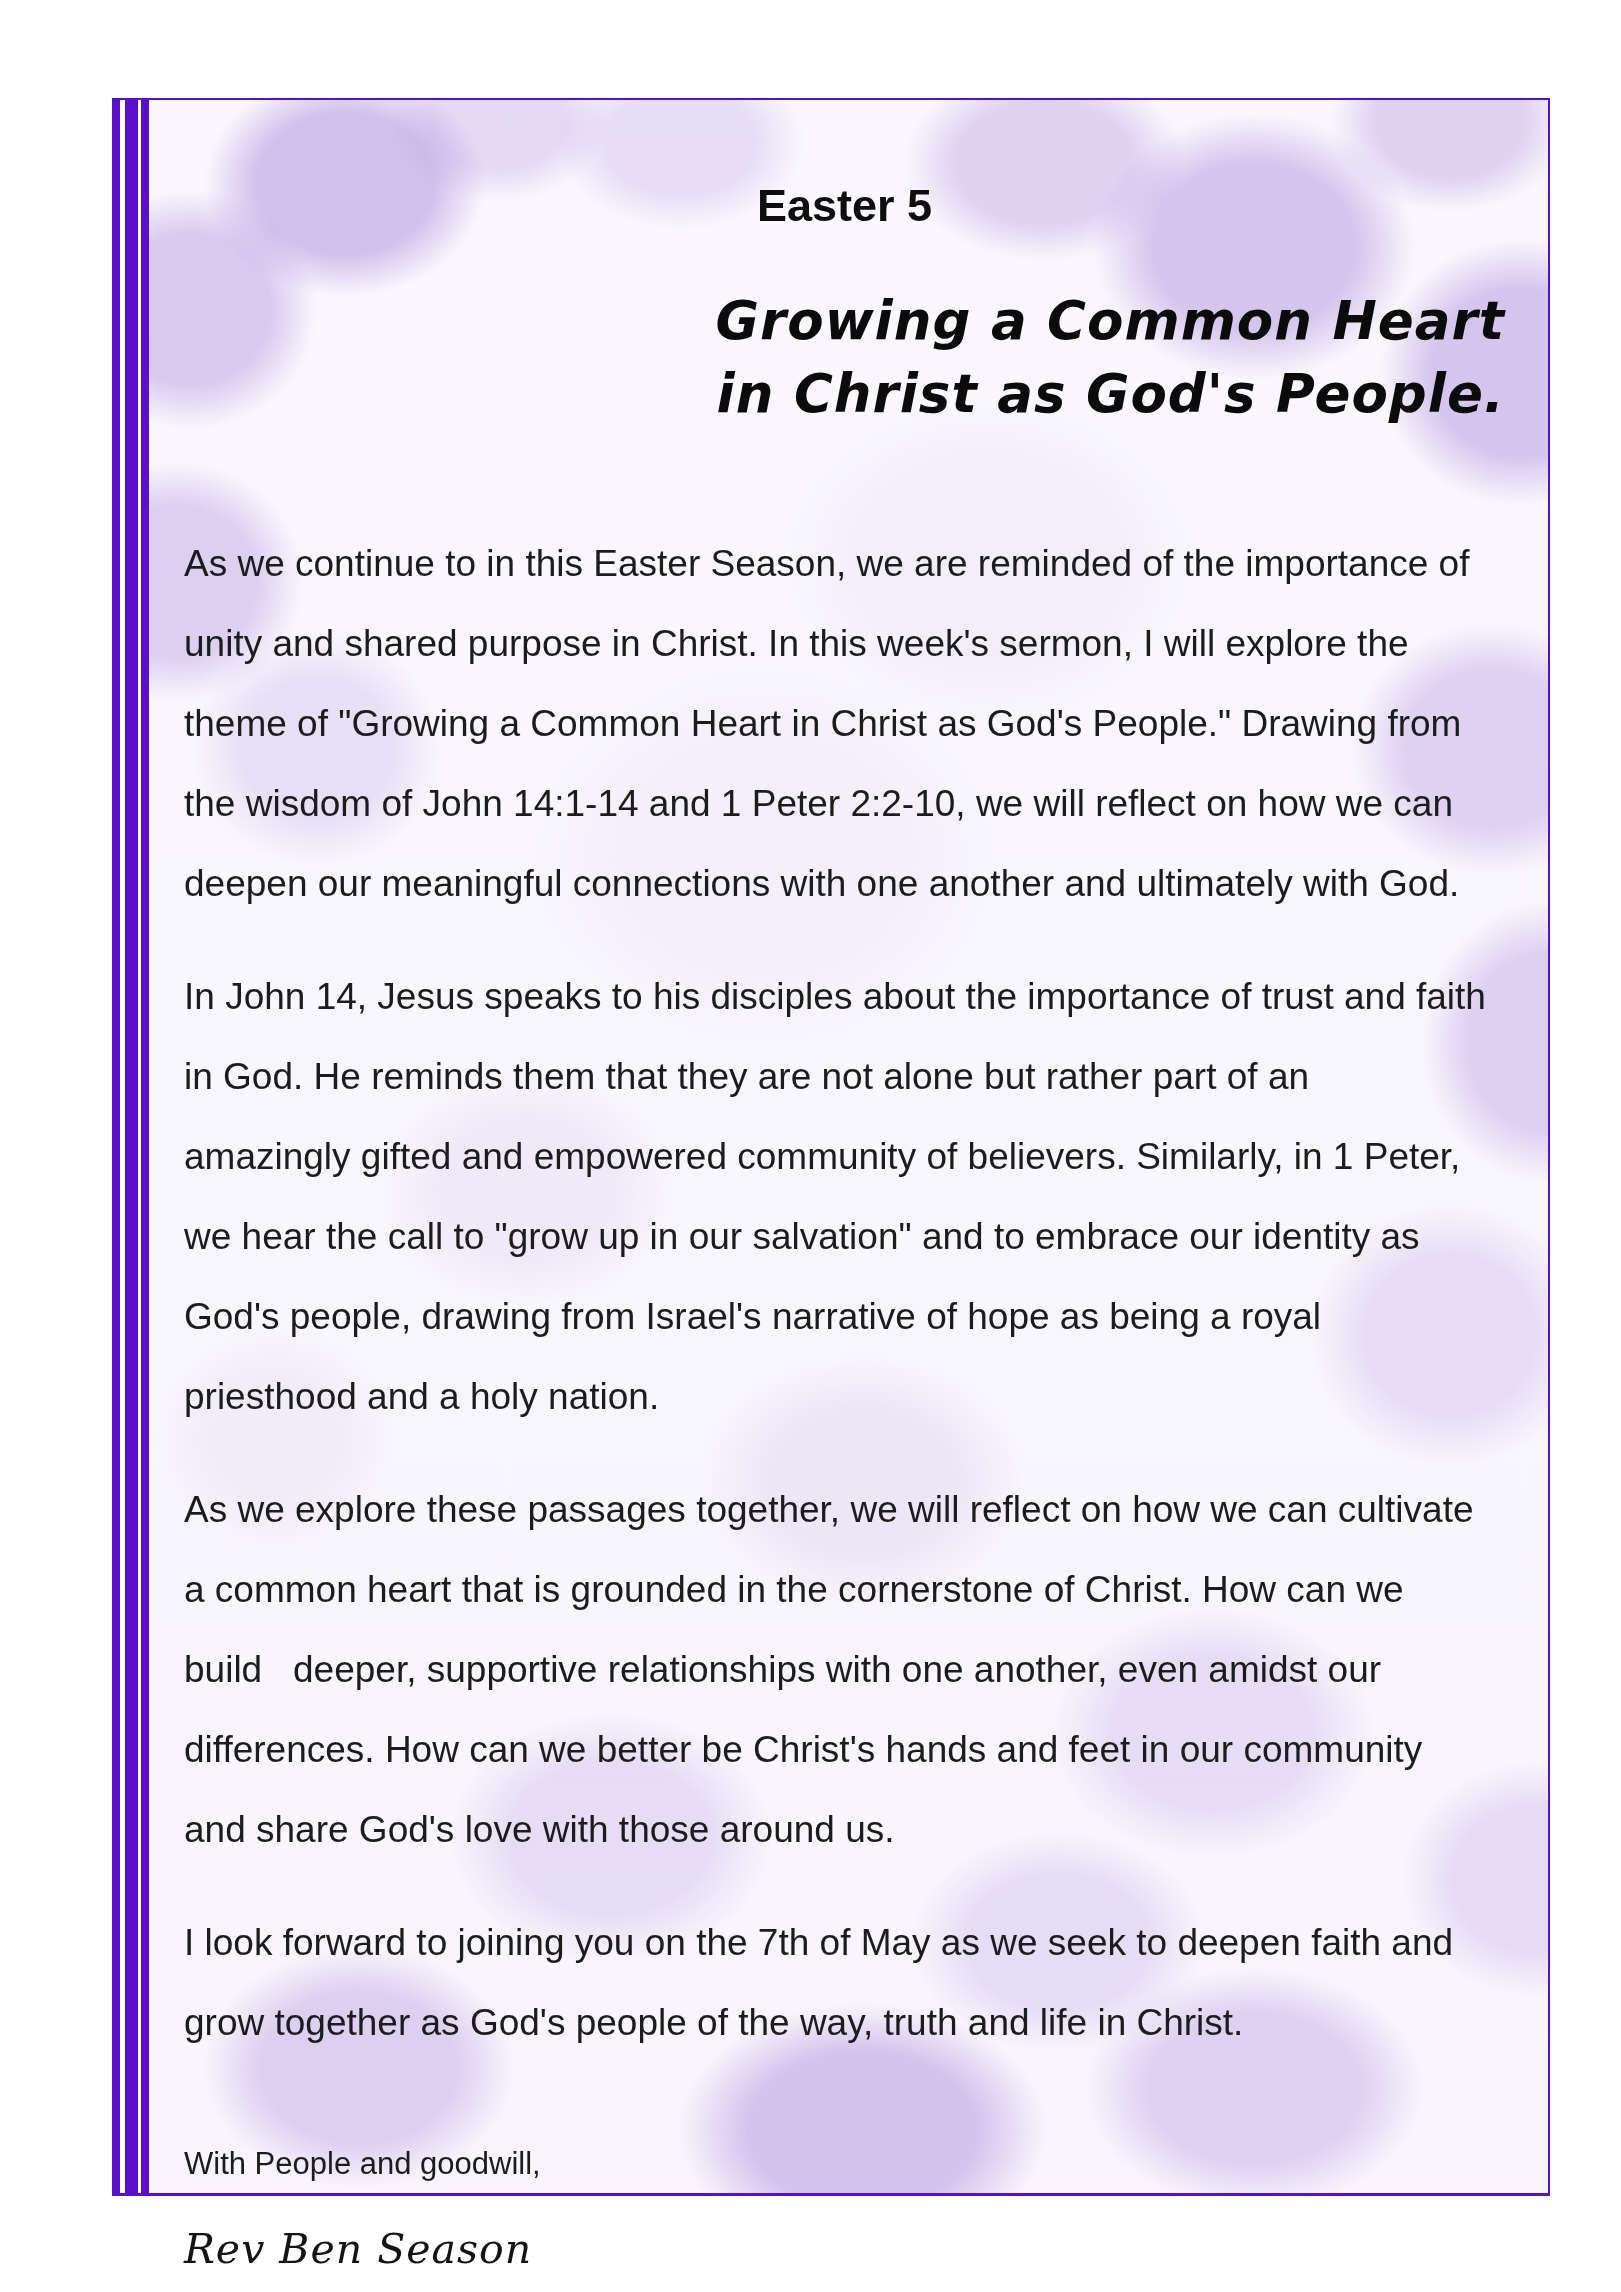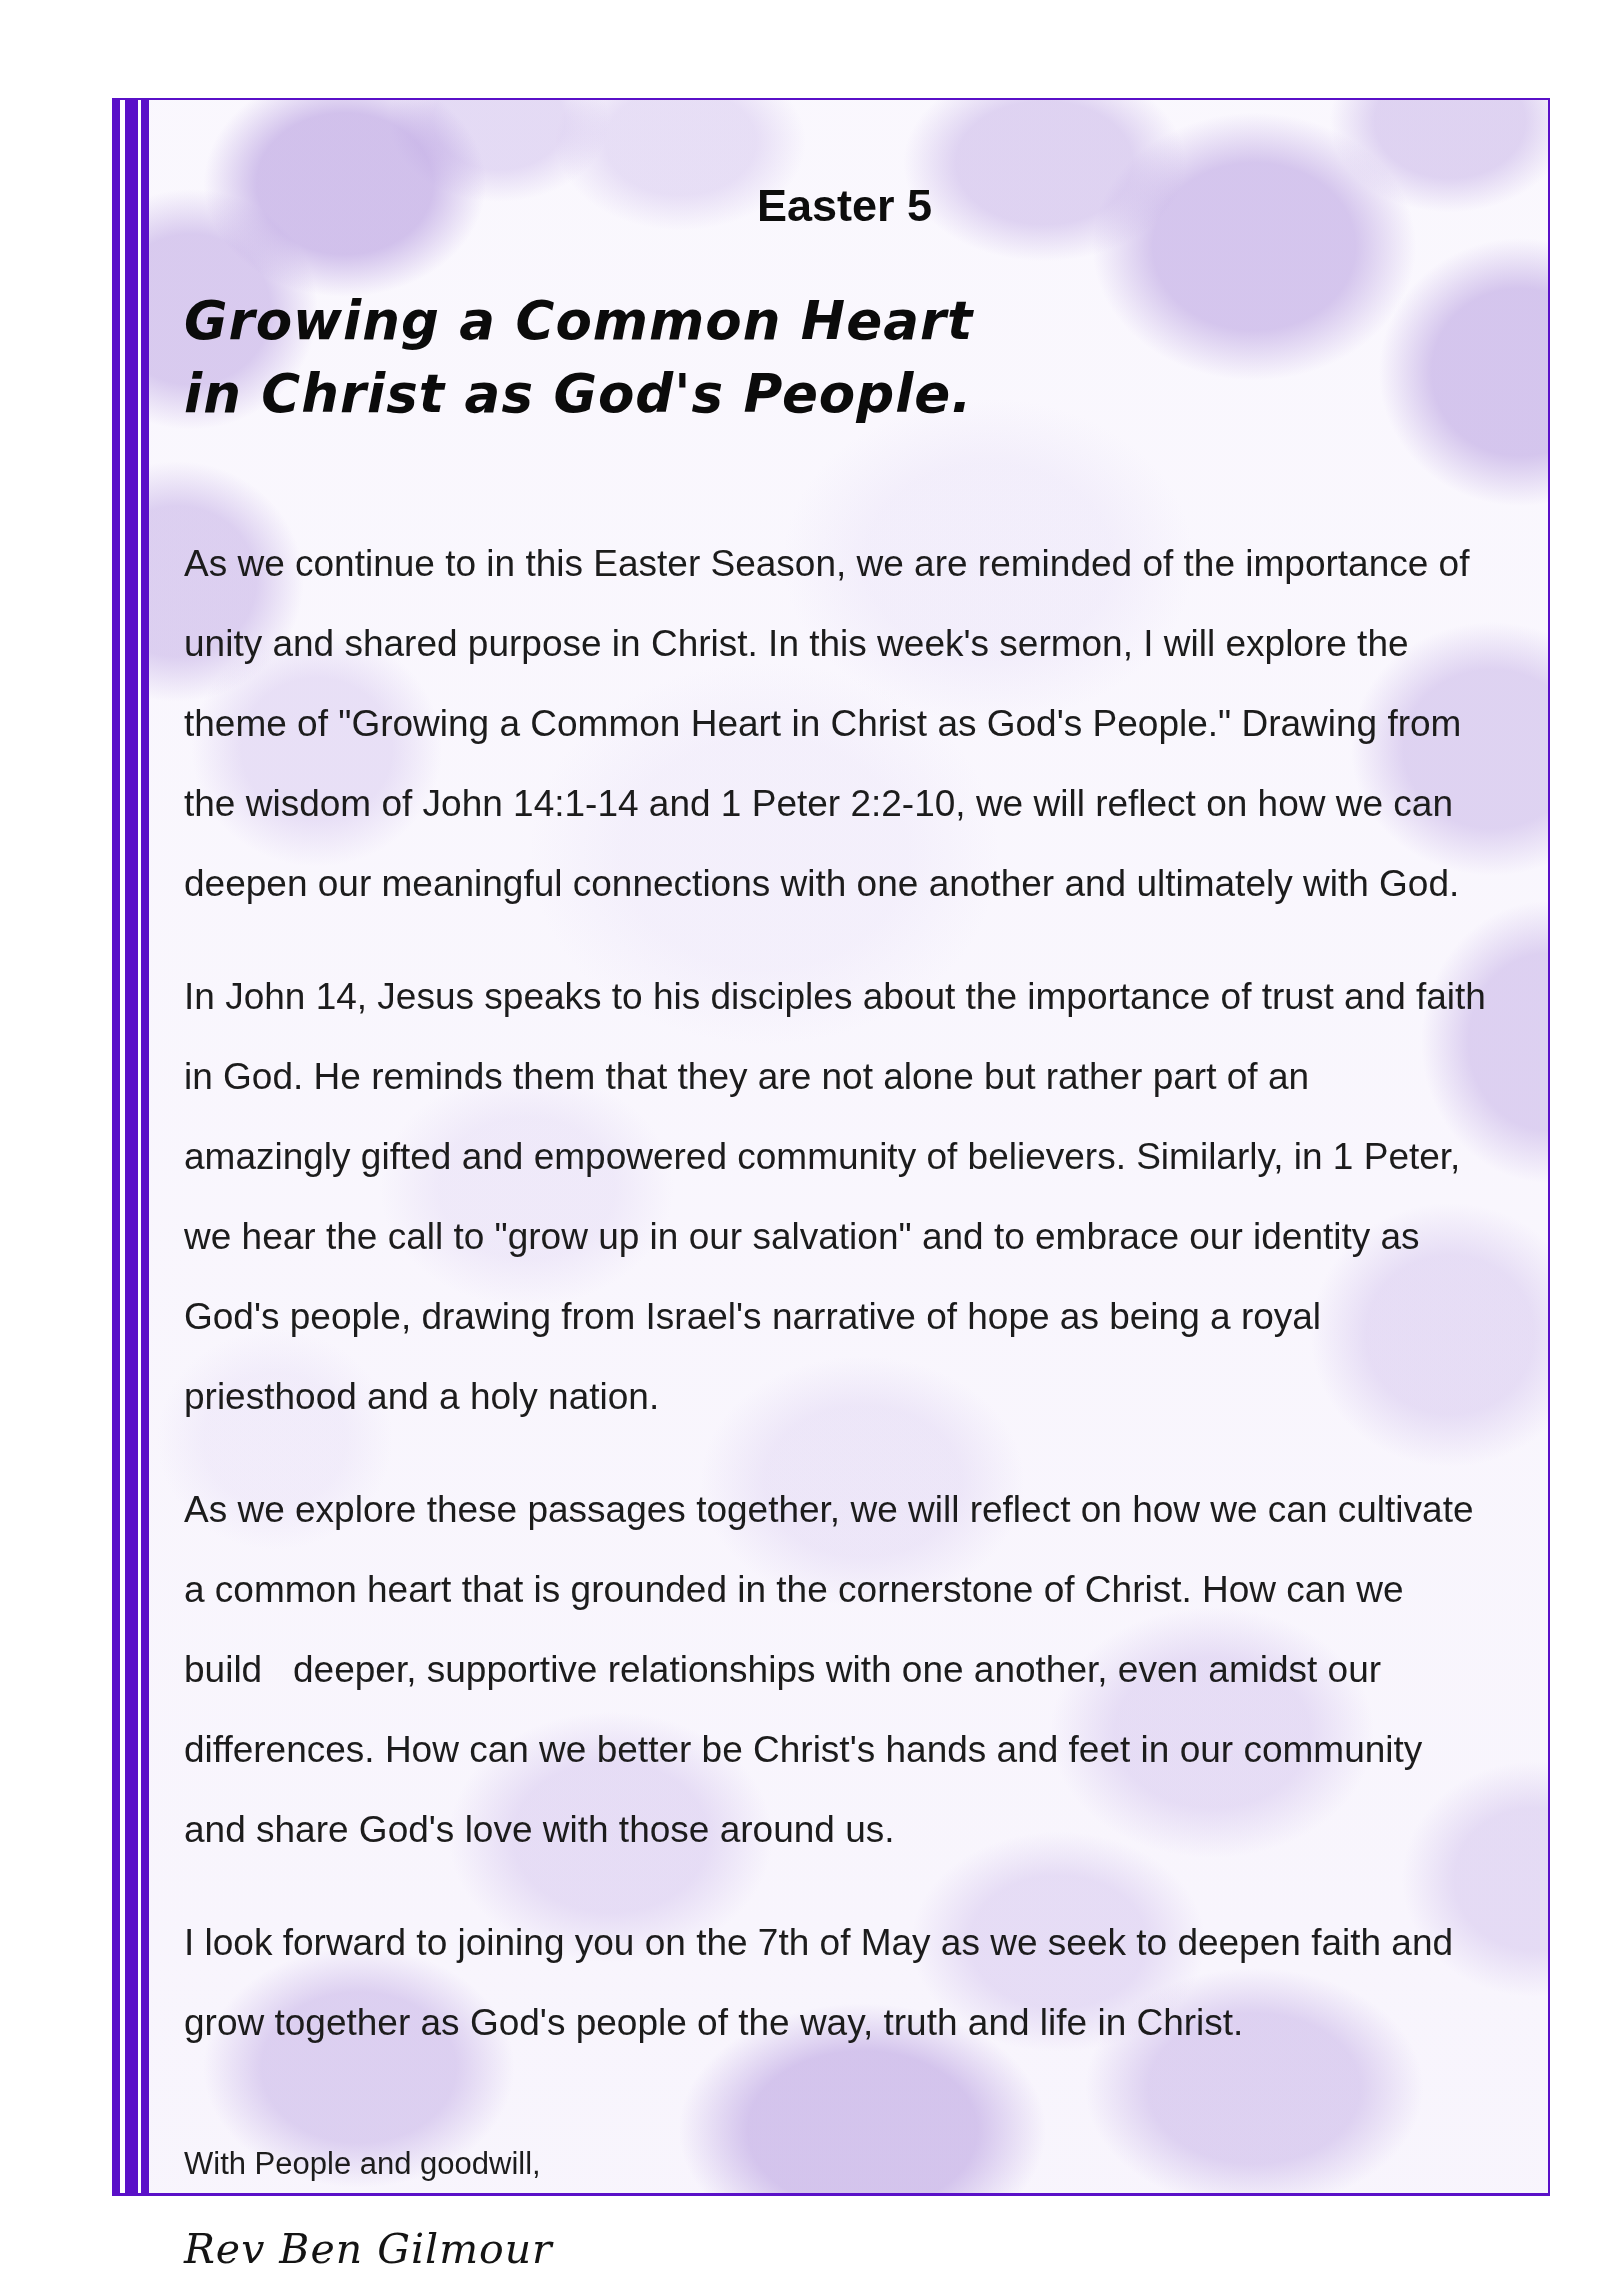--- a/index.html
+++ b/index.html
@@ -54,21 +54,21 @@
       radial-gradient(157px 147px at 9% 64%,  rgba(200,182,235,.15) 0 45%, rgba(200,182,235,0) 75%),
       radial-gradient(314px 255px at 44% 36%, rgba(204,188,238,.12) 0 45%, rgba(204,188,238,0) 75%),
       radial-gradient(274px 216px at 60% 22%, rgba(204,188,238,.15) 0 45%, rgba(204,188,238,0) 75%),
       linear-gradient(180deg, rgba(240,234,249,.25), rgba(238,231,248,.35));
   }
   .title{
     text-align:center;font-size:45px;font-weight:bold;line-height:55px;
     margin:78px 0 0;color:#0d0d0d;
   }
   .subtitle{
-    text-align:left;font-family:"DejaVu Sans", sans-serif;
+    text-align:right;font-family:"DejaVu Sans", sans-serif;
     font-style:italic;font-weight:bold;font-size:53px;line-height:73px;
     letter-spacing:1px;margin:51px 0 0;color:#0b0b0b;white-space:pre-line;
   }
   .body-wrap{margin-top:94px;}
   p.body{
     font-size:37px;line-height:80px;margin:0 0 33px;white-space:pre-wrap;
     color:#1c1c1c;
   }
   .closing{font-size:31px;line-height:59px;margin:71px 0 0;color:#1c1c1c;}
   .signature{
@@ -98,17 +98,17 @@
 God's people, drawing from Israel's narrative of hope as being a royal
 priesthood and a holy nation.</p>
       <p class="body">As we explore these passages together, we will reflect on how we can cultivate
 a common heart that is grounded in the cornerstone of Christ. How can we
 build   deeper, supportive relationships with one another, even amidst our
 differences. How can we better be Christ's hands and feet in our community
 and share God's love with those around us.</p>
       <p class="body">I look forward to joining you on the 7th of May as we seek to deepen faith and
 grow together as God's people of the way, truth and life in Christ.</p>
       <p class="closing">With People and goodwill,</p>
-      <p class="signature">Rev Ben Gilmour</p>
+      <p class="signature">Rev Ben Season</p>
     </div>
   </div>
 </div>
 
 
 </body></html>

